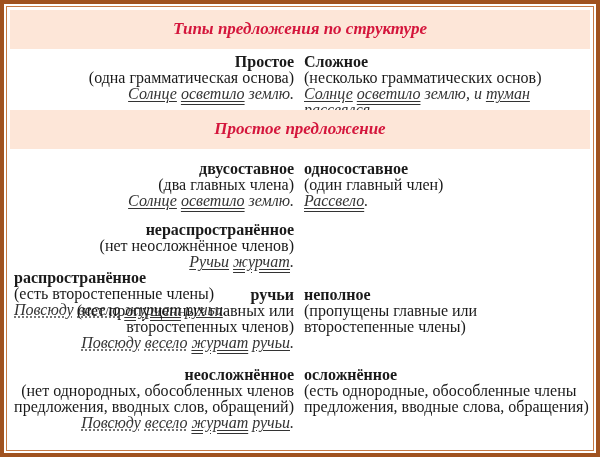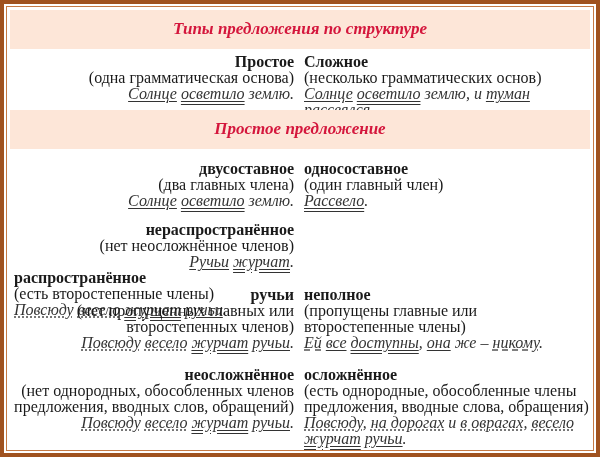--- a/index.html
+++ b/index.html
@@ -91,29 +91,27 @@
 
   <div class="row" style="top:283px;">
     <div class="col-left">
       <div class="title">ручьи</div>
       <div>(нет пропущенных главных или второстепенных членов)</div>
       <div class="ex"><span class="adv">Повсюду</span> <span class="adv">весело</span> <span class="pred">журчат</span> <span class="subj">ручьи</span>.</div>
     </div>
     <div class="col-right">
       <div class="title">неполное</div>
       <div>(пропущены главные или второстепенные члены)</div>
-      <div class="ex"><span class="obj">Ей</span> <span class="subj">все</span> <span class="pred">доступны</span>, <span class="subj">она</span> же – <span class="obj">никому</span>.</div>
     </div>
   </div>
 
   <div class="row" style="top:363px;">
     <div class="col-left">
       <div class="title">неосложнённое</div>
       <div>(нет однородных, обособленных членов предложения, вводных слов, обращений)</div>
       <div class="ex"><span class="adv">Повсюду</span> <span class="adv">весело</span> <span class="pred">журчат</span> <span class="subj">ручьи</span>.</div>
     </div>
     <div class="col-right">
       <div class="title">осложнённое</div>
       <div>(есть однородные, обособленные члены предложения, вводные слова, обращения)</div>
-      <div class="ex"><span class="adv">Повсюду</span>, <span class="adv">на дорогах</span> и <span class="adv">в оврагах</span>, <span class="adv">весело</span> <span class="pred">журчат</span> <span class="subj">ручьи</span>.</div>
     </div>
   </div>
 </div>
 
 </body></html>

